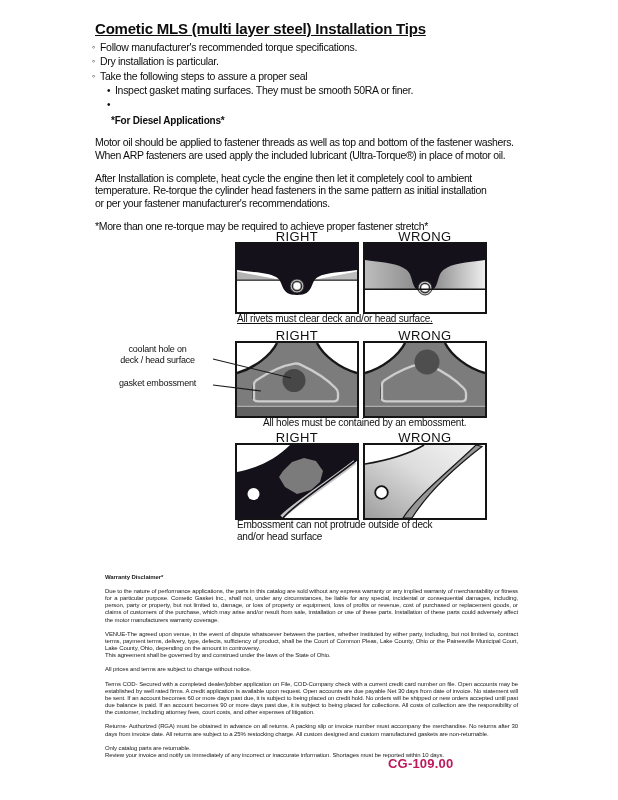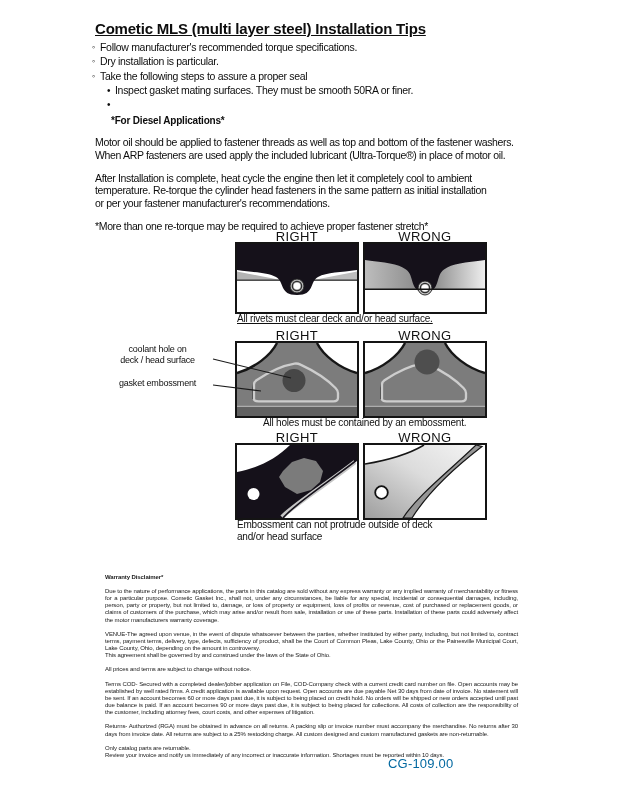--- a/index.html
+++ b/index.html
@@ -33,21 +33,21 @@
   .panel svg{display:block;}
   .caption{position:absolute;font-size:10px;letter-spacing:-0.2px;line-height:11.5px;color:#101010;white-space:pre-line;}
   .dg-label{position:absolute;width:105px;text-align:center;font-size:9px;line-height:10.8px;letter-spacing:-0.2px;color:#101010;}
   .leaders{position:absolute;left:0;top:0;pointer-events:none;}
 
   
   .warranty{position:absolute;left:105px;top:574px;width:413px;font-size:6px;letter-spacing:-0.1px;color:#1a1a1a;}
   .warranty .wh{font-weight:bold;margin:0 0 8px 0;}
   .warranty p{margin:0 0 7px 0;line-height:7.15px;white-space:pre-line;text-align:justify;}
 
-  .pagenum{position:absolute;left:388px;top:756px;font-size:13px;letter-spacing:0.2px;color:#0369a1;}
+  .pagenum{position:absolute;left:388px;top:756px;font-size:13px;letter-spacing:0.2px;color:#be185d;font-weight:bold;}
 </style>
 </head>
 <body>
 
 <div class="page">
 
   <div class="title">Cometic MLS (multi layer steel) Installation Tips</div>
 
   <div class="bullets">
     <div class="b l1"><span class="mk"></span><span>Follow manufacturer's recommended torque specifications.</span></div>

